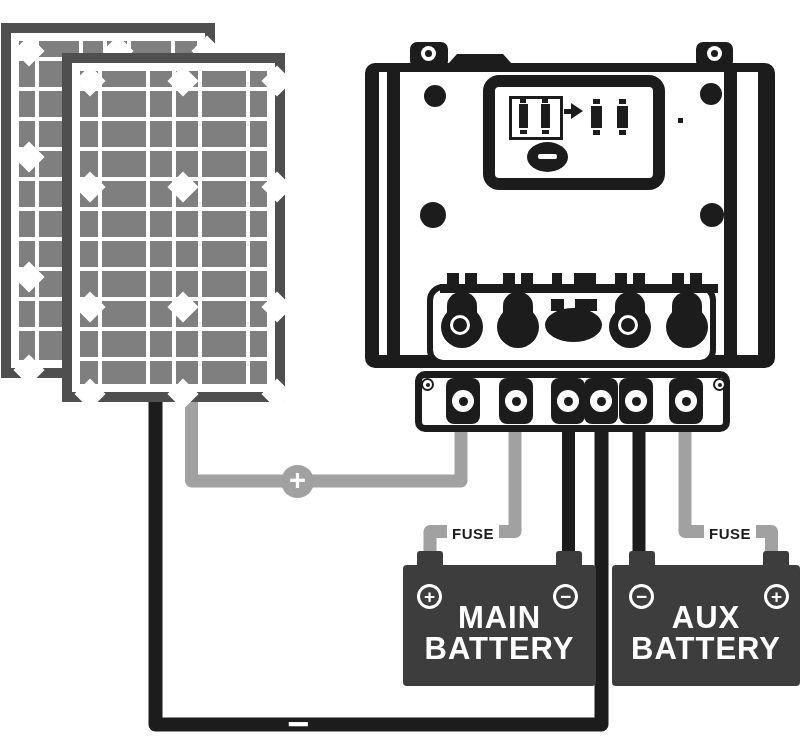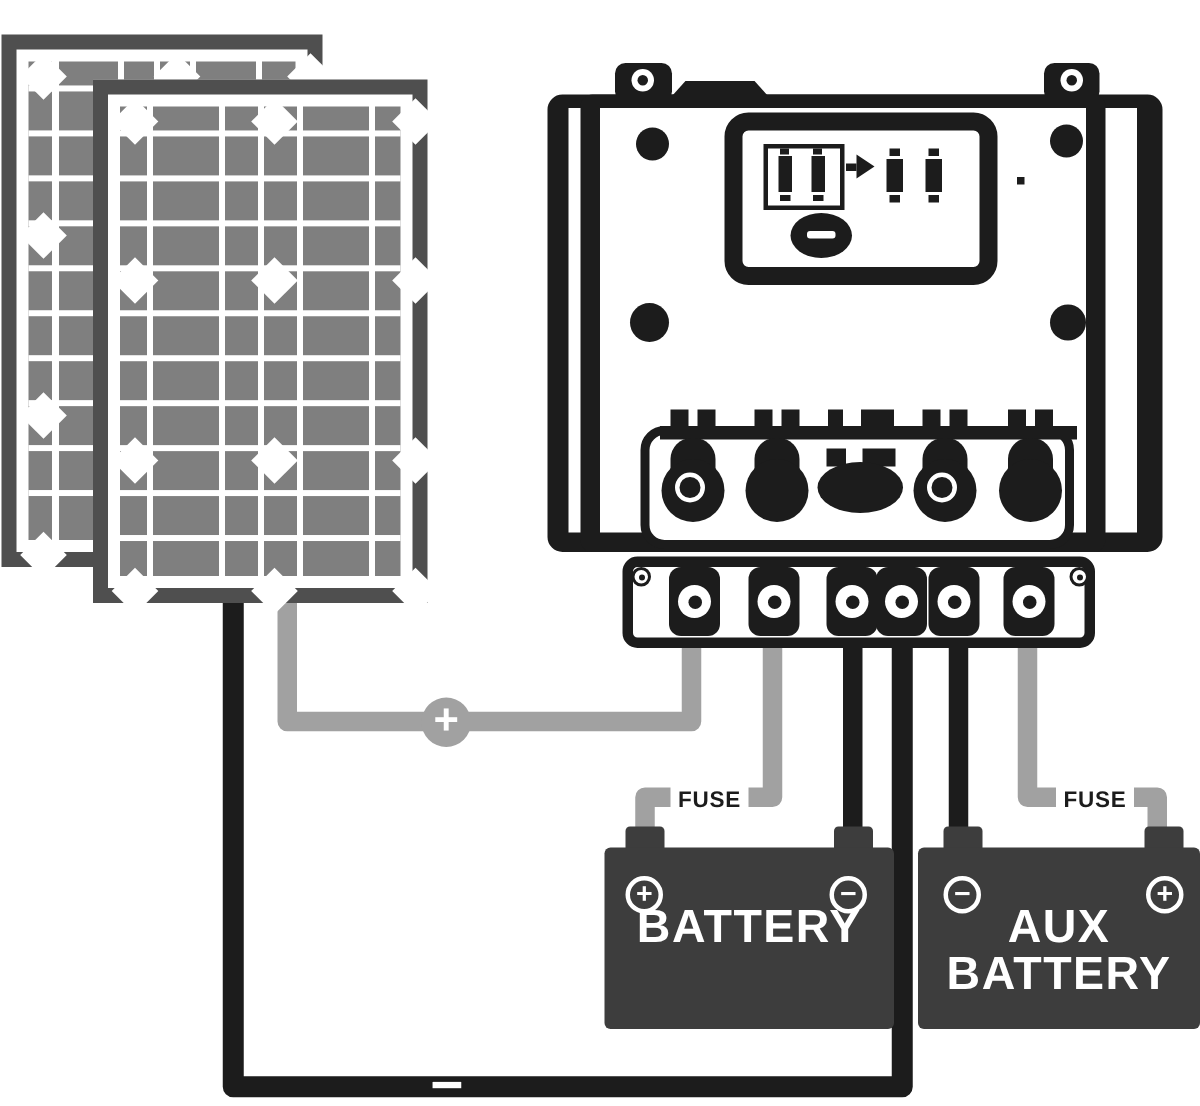--- a/index.html
+++ b/index.html
@@ -232,20 +232,21 @@
   <div class="post" style="left:417px;top:551px;width:26px;height:16px;"></div>
   <div class="post" style="left:556px;top:551px;width:26px;height:16px;"></div>
   <div class="battery" style="left:403px;top:565px;width:193px;height:121px;"></div>
   <div class="pole" style="left:417px;top:584px;">
       <span>+</span>
     </div>
   <div class="pole" style="left:553px;top:584px;">
       <span>−</span>
     </div>
   <div class="bat-text" style="left:403px;top:602px;width:193px;height:64px;">
+    <span>MAIN</span>
     <span>BATTERY</span>
   </div>
 
   <div class="post" style="left:629px;top:551px;width:26px;height:16px;"></div>
   <div class="post" style="left:763px;top:551px;width:26px;height:16px;"></div>
   <div class="battery" style="left:612px;top:565px;width:188px;height:121px;"></div>
   <div class="pole" style="left:629px;top:584px;">
       <span>−</span>
     </div>
   <div class="pole" style="left:764px;top:584px;">

